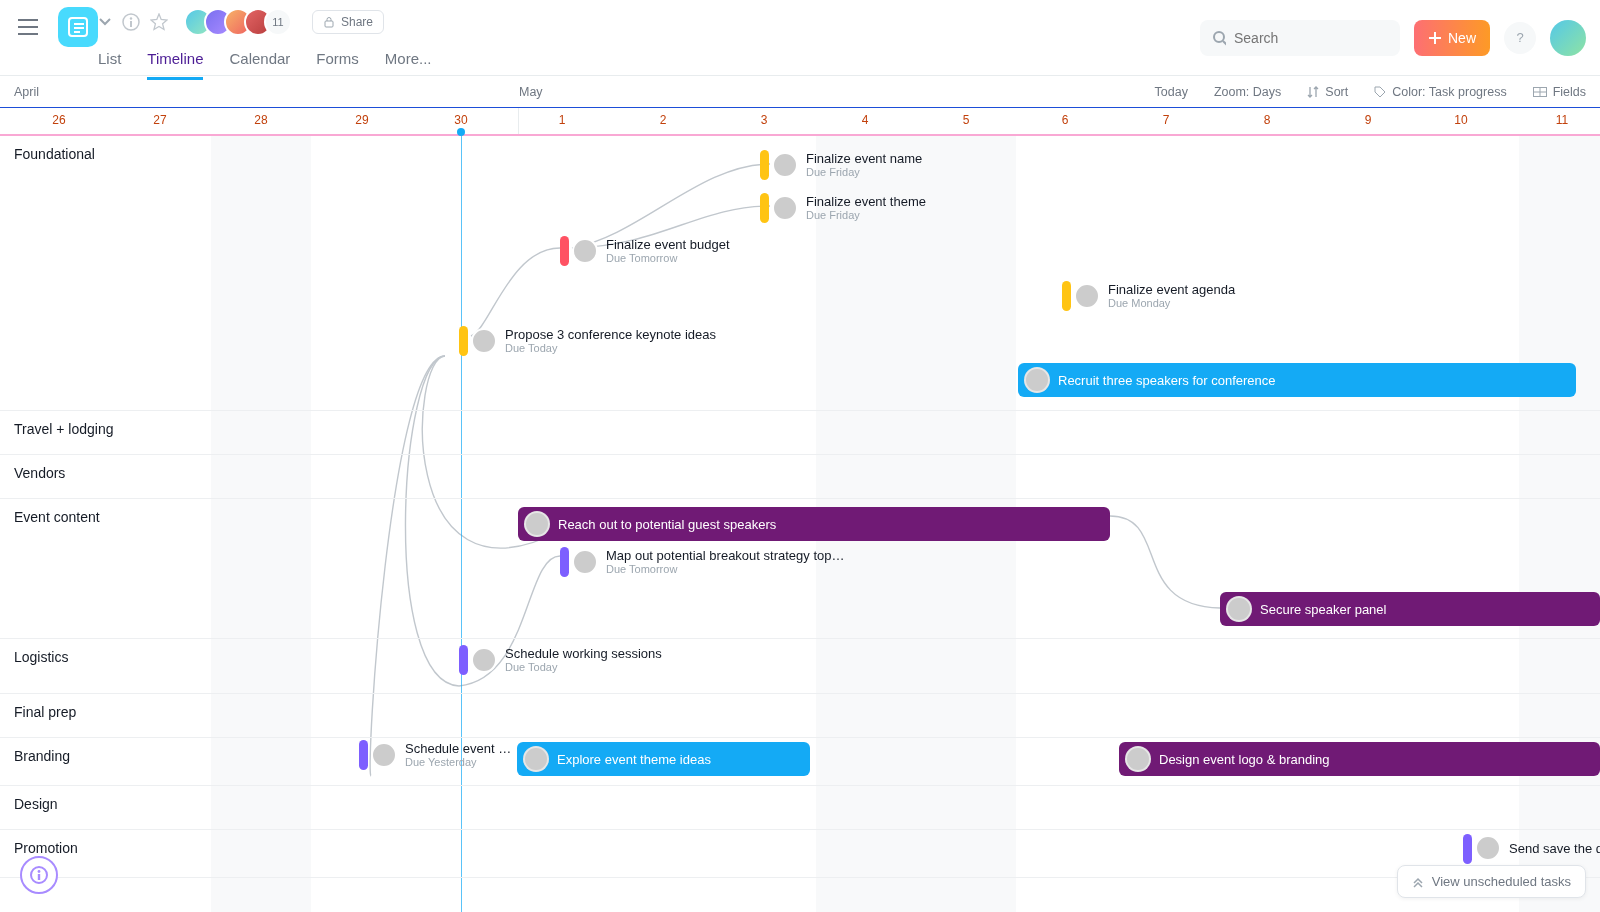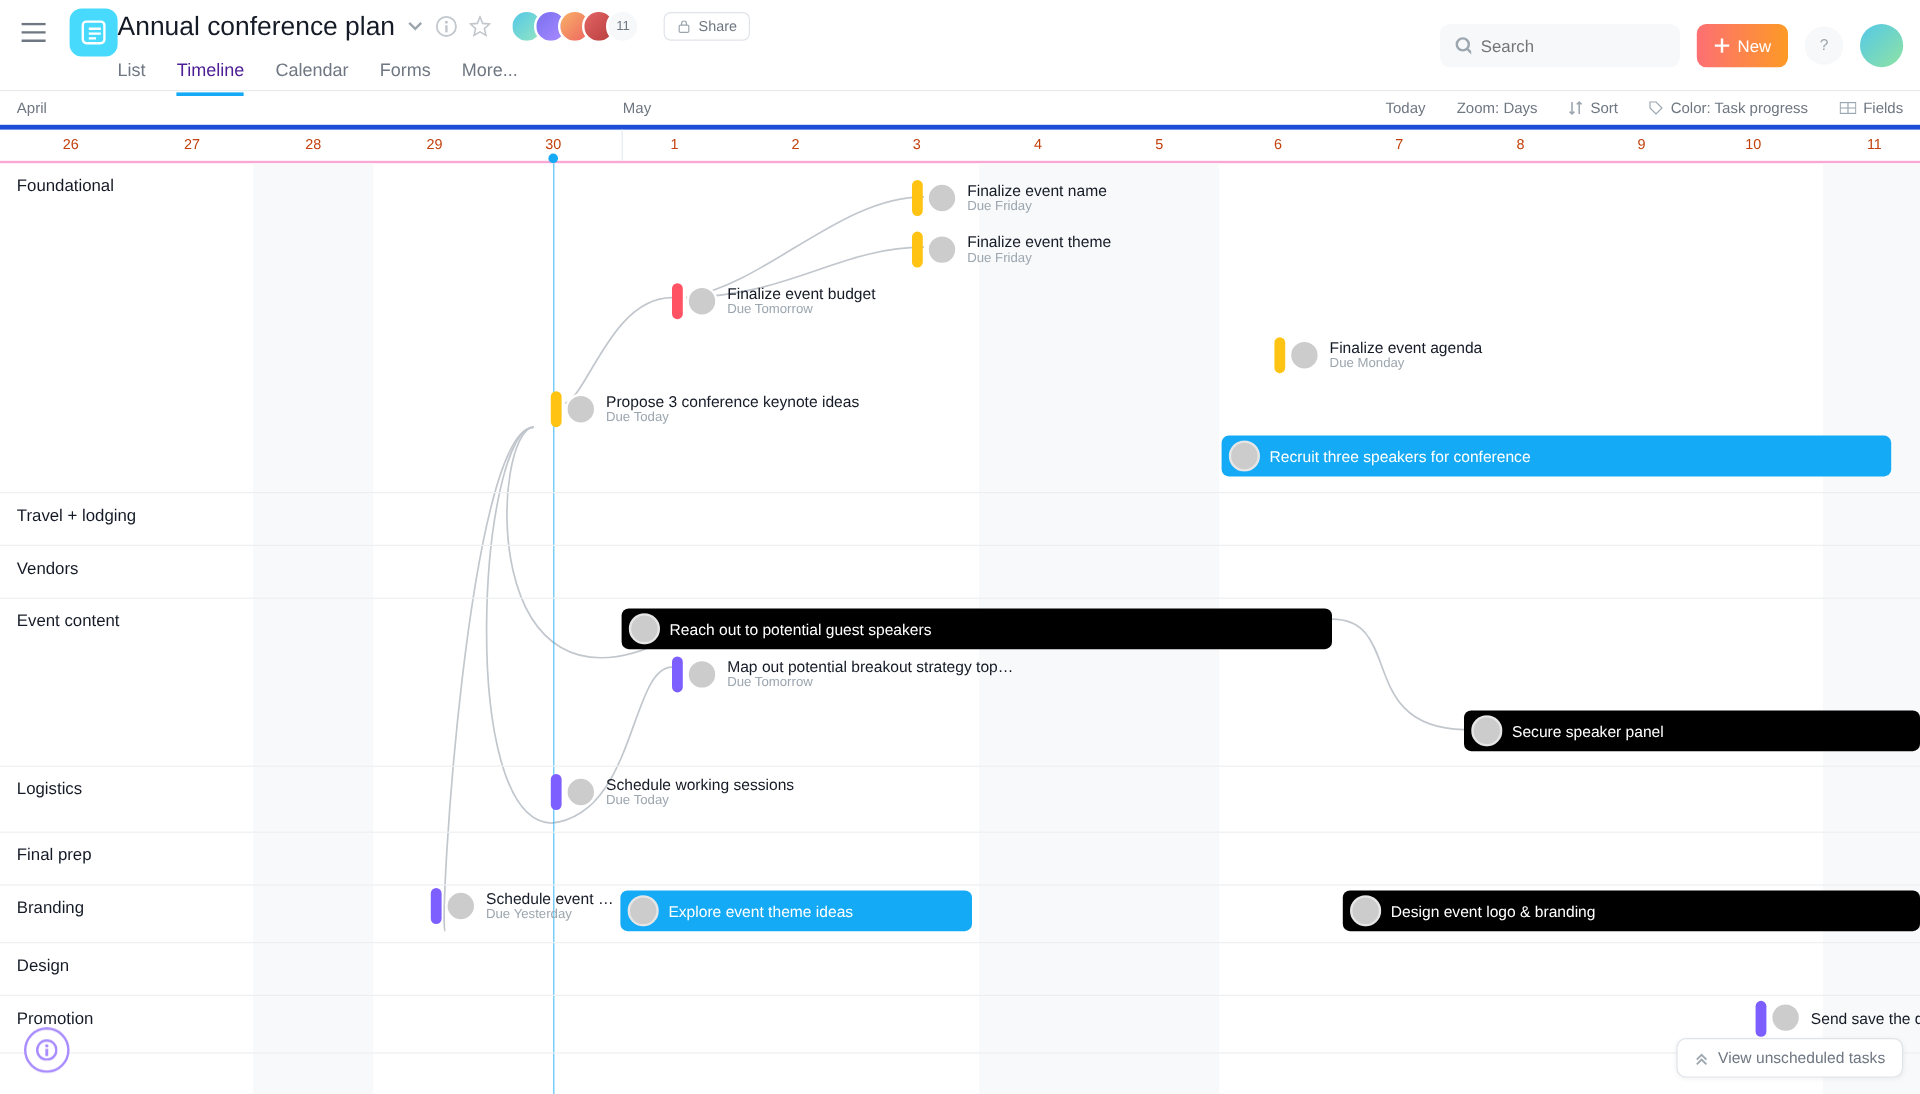--- a/index.html
+++ b/index.html
@@ -25,21 +25,21 @@
 .tab{color:#6f7782;font-size:15px;padding:6px 0 10px 0;cursor:pointer;}
 .tab.active{color:#4c1d95;border-bottom:3px solid #14aaf5;font-weight:500;}
 .top-right{display:flex; align-items:center;gap:14px; padding-top:18px; padding-bottom:18px;}
 .search{background:#f6f8f9;border-radius:8px;height:36px;width:200px;display:flex;align-items:center;padding:0 12px;color:#9ca6af;gap:8px;}
 .search input{border:none;background:transparent;outline:none;font-size:14px;width:100%;}
 .newbtn{height:36px;border-radius:8px;padding:0 14px;display:flex;align-items:center;gap:6px;color:#fff;font-size:14px;font-weight:500;background:linear-gradient(90deg,#fd6f73,#fd9a26);cursor:pointer;}
 .help{width:32px;height:32px;border-radius:50%;background:#f6f8f9;color:#9ca6af;display:flex;align-items:center;justify-content:center;font-size:13px;cursor:pointer;}
 .me-ava{width:36px;height:36px;border-radius:50%;background:linear-gradient(135deg,#54c8e8,#8fe3a3);cursor:pointer;}
 
 
-.tl-head{height:32px;border-bottom:4px solid #1d4ed8;display:flex;align-items:center;position:relative;font-size:12.5px;color:#6f7782;}
+.tl-head{height:32px;border-bottom:1px solid #1d4ed8;display:flex;align-items:center;position:relative;font-size:12.5px;color:#6f7782;}
 .tl-head .month{padding-left:14px;}
 .tl-head .month2{position:absolute;left:519px;}
 .head-right{margin-left:auto;display:flex;gap:26px;padding-right:14px;align-items:center;}
 .head-right .hitem{display:flex;align-items:center;gap:6px;cursor:pointer;}
 
 
 .dates{height:28px;border-bottom:2px solid #f9a8d4;position:relative;font-size:12px;color:#c2410c;}
 .daten{position:absolute;top:5px;transform:translateX(-50%);}
 .date-div{position:absolute;top:0;bottom:0;width:1px;background:#e8ecee;left:518px;}
 .today-dot{position:absolute;left:461px;top:20px;width:8px;height:8px;border-radius:50%;background:#14aaf5;transform:translateX(-50%);}
@@ -77,21 +77,21 @@
 .c3{background:linear-gradient(135deg,#f7b267,#ef6461);}
 .c4{background:linear-gradient(135deg,#e36464,#b83e3e);}
 .c5{background:linear-gradient(135deg,#ffb27a,#f57c00);}
 
 
 .st-yellow{background:#ffc413;}
 .st-red{background:#ff5263;}
 .st-purple{background:#7d5fff;}
 
 .bar-blue{background:#14aaf5;}
-.bar-purple{background:#000000;}
+.bar-purple{background:#701a75;}
 </style>
 </head>
 <body>
 
 <div class="topbar">
   <div class="app-left">
     <div class="hamb">
       <svg width="22" height="16" stroke-width="2">
           <line x1="1" y1="1" x2="21" y2="1"></line>
           <line x1="1" y1="8" x2="21" y2="8"></line>
@@ -102,21 +102,20 @@
       <svg width="22" height="22" stroke-width="2">
           <rect x="2" y="2" width="18" height="18" rx="3"></rect>
           <line x1="7" y1="8" x2="17" y2="8"></line>
           <line x1="7" y1="12" x2="17" y2="12"></line>
           <line x1="7" y1="16" x2="13" y2="16"></line>
         </svg>
     </div>
   </div>
   <div class="center-col">
     <div class="title-row">
-      <span class="ptitle">Annual conference plan</span>
       <span class="chev">
           <svg width="14" height="10">
             <path d="M2 2 L7 7 L12 2" stroke="#9ca6af" stroke-width="2" fill="none"></path>
           </svg>
         </span>
       <span class="info-ico">
           <svg width="18" height="18">
             <circle cx="9" cy="9" r="8" stroke="#c1c7cd" stroke-width="1.5" fill="none"></circle>
             <circle cx="9" cy="5.5" r="1.2" fill="#c1c7cd"></circle>
             <rect x="8" y="8" width="2" height="6" fill="#c1c7cd"></rect>

